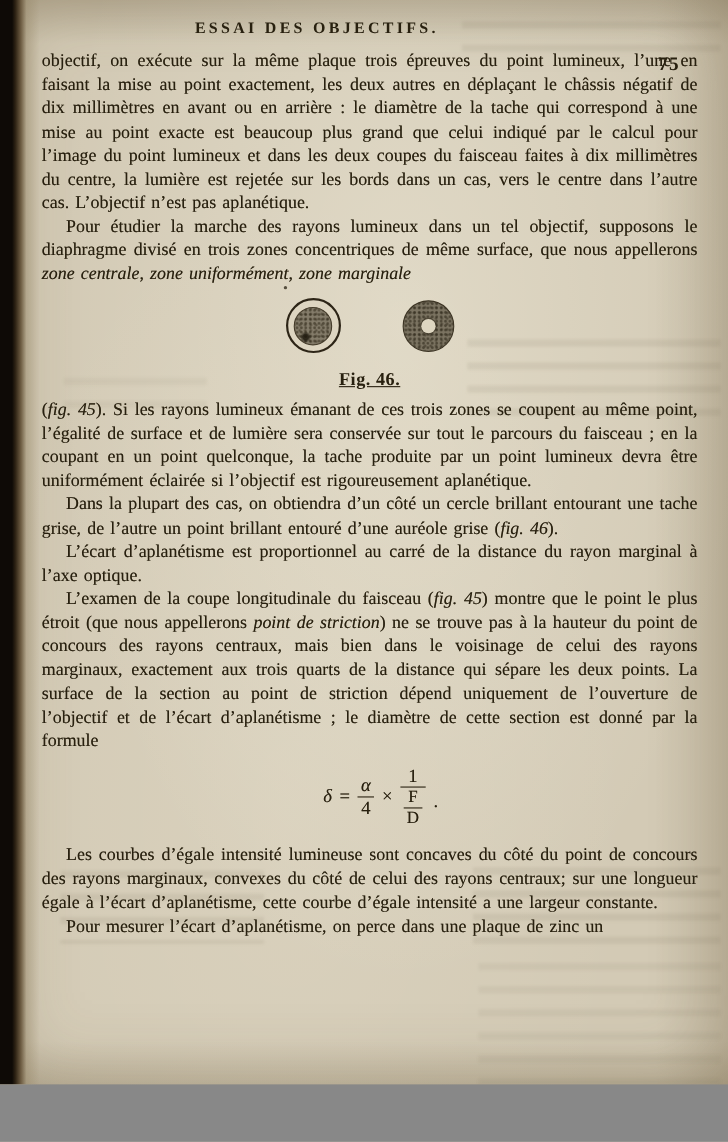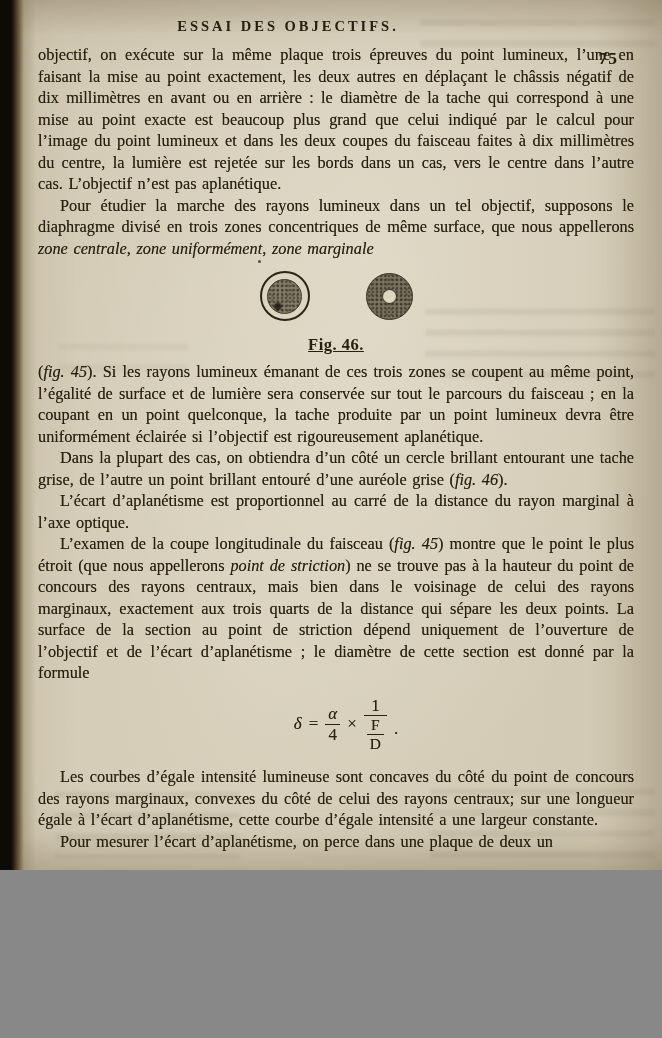--- a/index.html
+++ b/index.html
@@ -6,21 +6,21 @@
     --paper:#d3cab5;
     --paper-light:#ddd5c1;
     --ink:#28200f;
     --gray-disk:#847c6a;
     --spine:#0e0a06;
   }
   *{margin:0;padding:0;box-sizing:border-box;}
   html,body{background:#888;}
   .page{
     position:relative;
-    width:662px;height:870px;
+    width:662px;height:986px;
     margin:0 auto;
     overflow:hidden;
     background-color:var(--paper);
     background-image:
       radial-gradient(ellipse at 55% 30%, rgba(255,252,238,0.30), transparent 62%),
       radial-gradient(ellipse at 40% 75%, rgba(255,250,235,0.14), transparent 55%),
       linear-gradient(to bottom, rgba(105,88,58,0.20), transparent 4%, transparent 96%, rgba(105,88,58,0.16)),
       linear-gradient(to right, transparent 90%, rgba(105,88,58,0.14));
     box-shadow:inset 0 0 70px rgba(96,78,48,0.30);
     font-family:"Liberation Serif","DejaVu Serif",serif;
@@ -181,17 +181,17 @@
             <span class="bar"></span>
             <span class="den sym">D</span>
           </span>
         </span>
       </span>
       <span class="sym formula-period">.</span>
     </div>
 
     <div class="body-block">
         <p class="para indent"><span>Les courbes d’égale intensité lumineuse sont concaves du côté du point de concours des rayons marginaux, convexes du côté de celui des rayons centraux; sur une longueur égale à l’écart d’aplanétisme, cette courbe d’égale intensité a une largeur constante.</span></p>
-        <p class="para indent"><span>Pour mesurer l’écart d’aplanétisme, on perce dans une plaque de deux un</span></p>
+        <p class="para indent"><span>Pour mesurer l’écart d’aplanétisme, on perce dans une plaque de zinc un</span></p>
       </div>
 
   </div>
 </div>
 
 </body></html>

